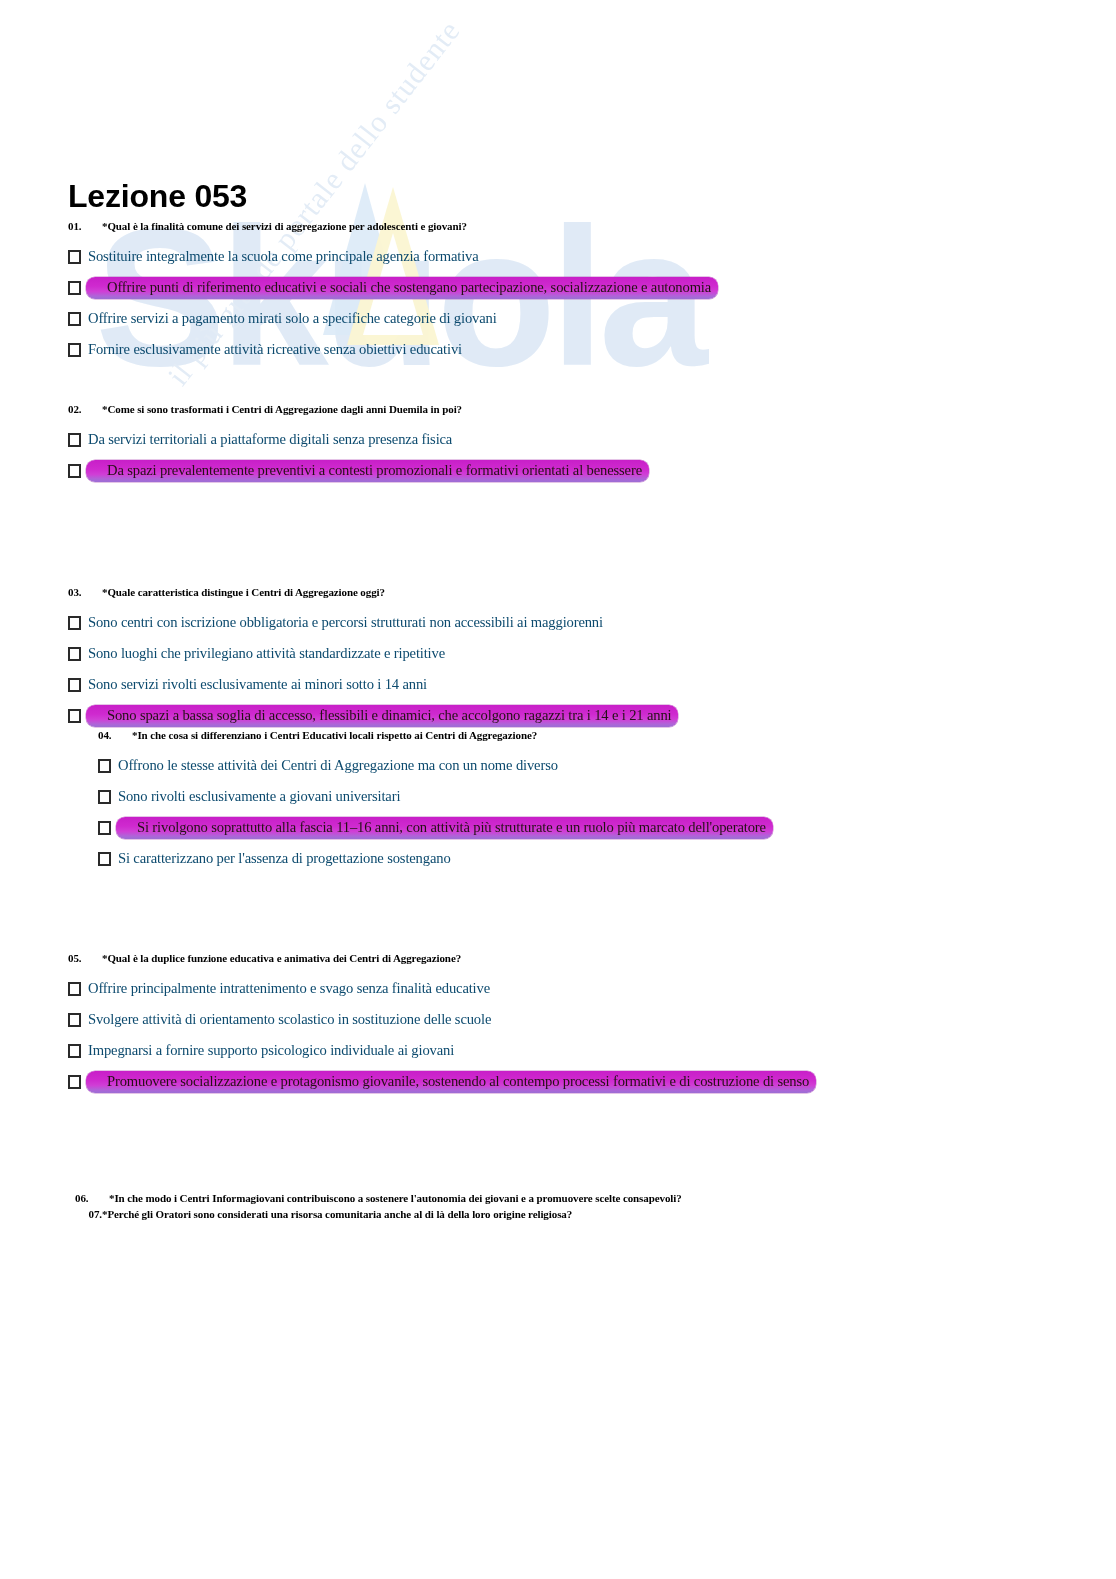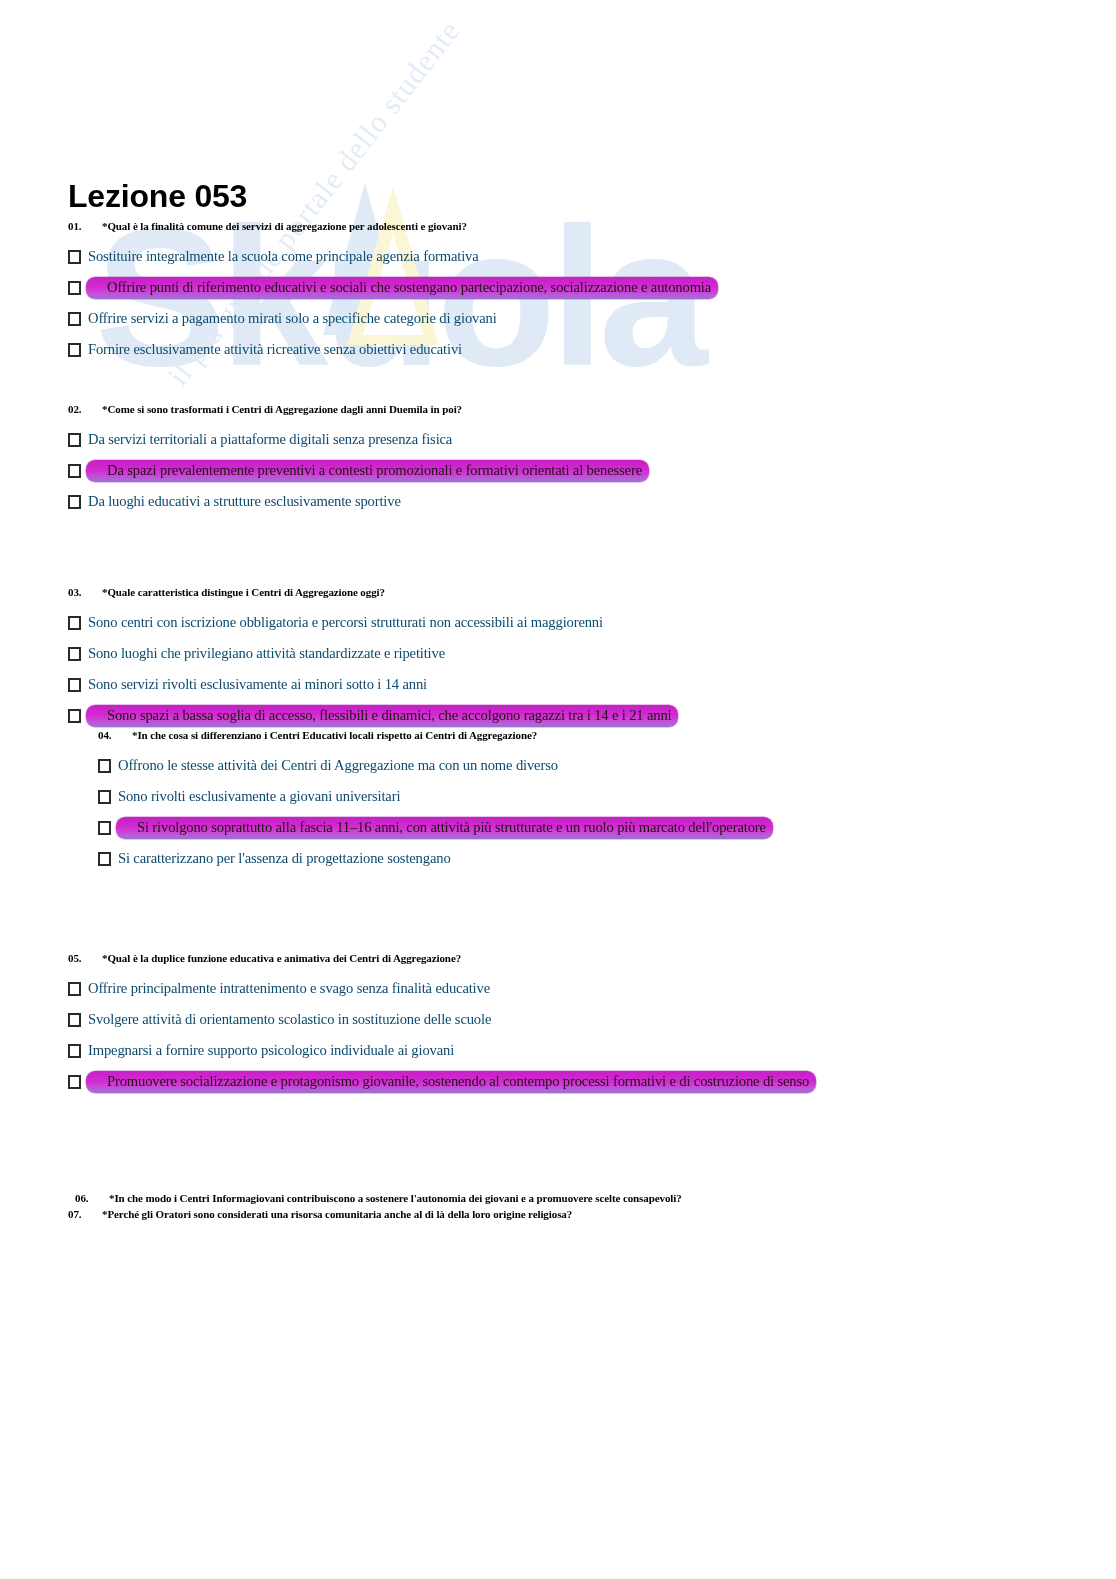--- a/index.html
+++ b/index.html
@@ -209,24 +209,20 @@
           </div>
           <div class="options">
             <div class="option">
               <span class="checkbox"></span>
               <span class="opt-text">Da servizi territoriali a piattaforme digitali senza presenza fisica</span>
             </div>
             <div class="option">
               <span class="checkbox"></span>
               <span class="opt-text hl">Da spazi prevalentemente preventivi a contesti promozionali e formativi orientati al benessere</span>
             </div>
-            <div class="option">
-              <span class="checkbox"></span>
-              <span class="opt-text">Da luoghi educativi a strutture esclusivamente sportive</span>
-            </div>
           </div>
         </div>
         <div class="question-block" style="top: 586px;">
           <div class="q-head">
             <span class="q-num">03.</span>
             <span class="q-text">*Quale caratteristica distingue i Centri di Aggregazione oggi?</span>
           </div>
           <div class="options">
             <div class="option">
               <span class="checkbox"></span>
@@ -293,21 +289,21 @@
               <span class="opt-text hl">Promuovere socializzazione e protagonismo giovanile, sostenendo al contempo processi formativi e di costruzione di senso</span>
             </div>
           </div>
         </div>
         <div class="question-block" style="top: 1192px; margin-left: 7px;">
           <div class="q-head">
             <span class="q-num">06.</span>
             <span class="q-text">*In che modo i Centri Informagiovani contribuiscono a sostenere l'autonomia dei giovani e a promuovere scelte consapevoli?</span>
           </div>
         </div>
-        <div class="question-block" style="top: 1208px;">
+        <div class="question-block" style="top: 1208px; text-align: right;">
           <div class="q-head">
             <span class="q-num">07.</span>
             <span class="q-text">*Perché gli Oratori sono considerati una risorsa comunitaria anche al di là della loro origine religiosa?</span>
           </div>
         </div>
       </div>
   </div>
 
 </div>
 

